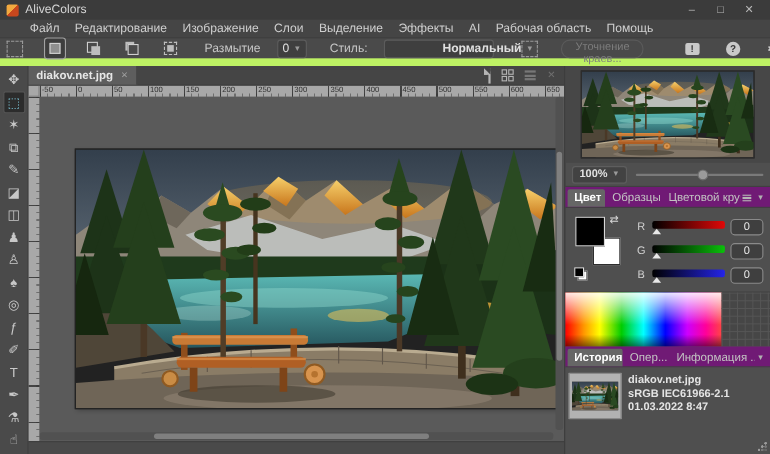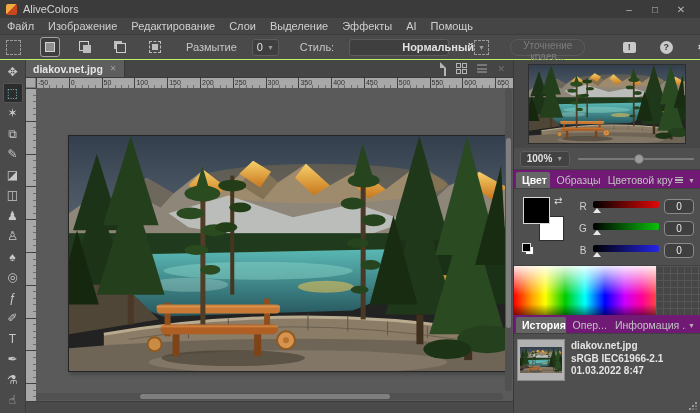--- a/index.html
+++ b/index.html
@@ -9,25 +9,25 @@
 
   
   .titlebar { height:18px; background:#3b3b3b; display:flex; align-items:center; padding:0 6px; flex:none; }
   .logo { width:11px; height:11px; border-radius:2px; margin-right:6px;
           background:linear-gradient(135deg,#f2a93f 0 48%,#c8471d 48%); flex:none; }
   .app-title { font-size:11px; color:#d6d6d6; }
   .titlebar .spacer { flex:1; }
   .win-btn { width:26px; height:16px; display:flex; align-items:center; justify-content:center; color:#b8b8b8; font-size:10px; }
 
   
-  .menubar { height:17px; background:#454545; display:flex; align-items:center; padding:0 0; flex:none; border-bottom:1px solid #3c3c3c; }
+  .menubar { height:17px; background:#454545; display:flex; align-items:center; padding:0 20px; flex:none; border-bottom:1px solid #3c3c3c; }
   .menu-item { padding:0 7px; color:#cfcfcf; font-size:11px; line-height:17px; cursor:default; }
 
   
-  .optionsbar { height:25px; background:#4a4a4a; display:flex; align-items:center; padding:0 6px; flex:none; border-bottom:1px solid #bef264; gap:15px; }
+  .optionsbar { height:25px; background:#4a4a4a; display:flex; align-items:center; padding:0 6px; flex:none; border-bottom:7px solid #bef264; gap:15px; }
   .sel-indicator { width:15px; height:15px; border:1px dashed #9a9a9a; margin-right:4px; flex:none; }
   .mode-btn { width:20px; height:20px; border:1px solid transparent; border-radius:3px; display:flex; align-items:center; justify-content:center; flex:none; }
   .mode-btn.active { border-color:#a2a2a2; background:#3e3e3e; }
   .msq { position:relative; width:12px; height:12px; display:block; }
   .ic-new::before { content:""; position:absolute; inset:1px; border:1px solid #d2d2d2; background:#8f8f8f; }
   .ic-add::before { content:""; position:absolute; left:0; top:0; width:8px; height:8px; border:1px solid #cfcfcf; }
   .ic-add::after  { content:""; position:absolute; right:0; bottom:0; width:8px; height:8px; background:#bdbdbd; }
   .ic-sub::before { content:""; position:absolute; left:0; top:0; width:8px; height:8px; background:#bdbdbd; }
   .ic-sub::after  { content:""; position:absolute; right:0; bottom:0; width:8px; height:8px; border:1px solid #cfcfcf; background:#4a4a4a; }
   .ic-int::before { content:""; position:absolute; inset:0; border:1px dashed #bdbdbd; }
@@ -170,26 +170,27 @@
     <span class="app-title">AliveColors</span>
     <span class="spacer"></span>
     <span class="win-btn">–</span>
     <span class="win-btn">□</span>
     <span class="win-btn">✕</span>
   </div>
 
   <div class="menubar">
 
   <span class="menu-item">Файл</span>
+      <span class="menu-item">Редактирование</span>
       <span class="menu-item">Изображение</span>
-      <span class="menu-item">Редактирование</span>
       <span class="menu-item">Слои</span>
       <span class="menu-item">Выделение</span>
       <span class="menu-item">Эффекты</span>
       <span class="menu-item">AI</span>
+      <span class="menu-item">Рабочая область</span>
       <span class="menu-item">Помощь</span>
     </div>
 
   <div class="optionsbar">
     <span class="sel-indicator"></span>
     <span class="mode-btn active">
         <span class="msq ic-new"></span>
       </span>
     <span class="mode-btn">
         <span class="msq ic-add"></span>

